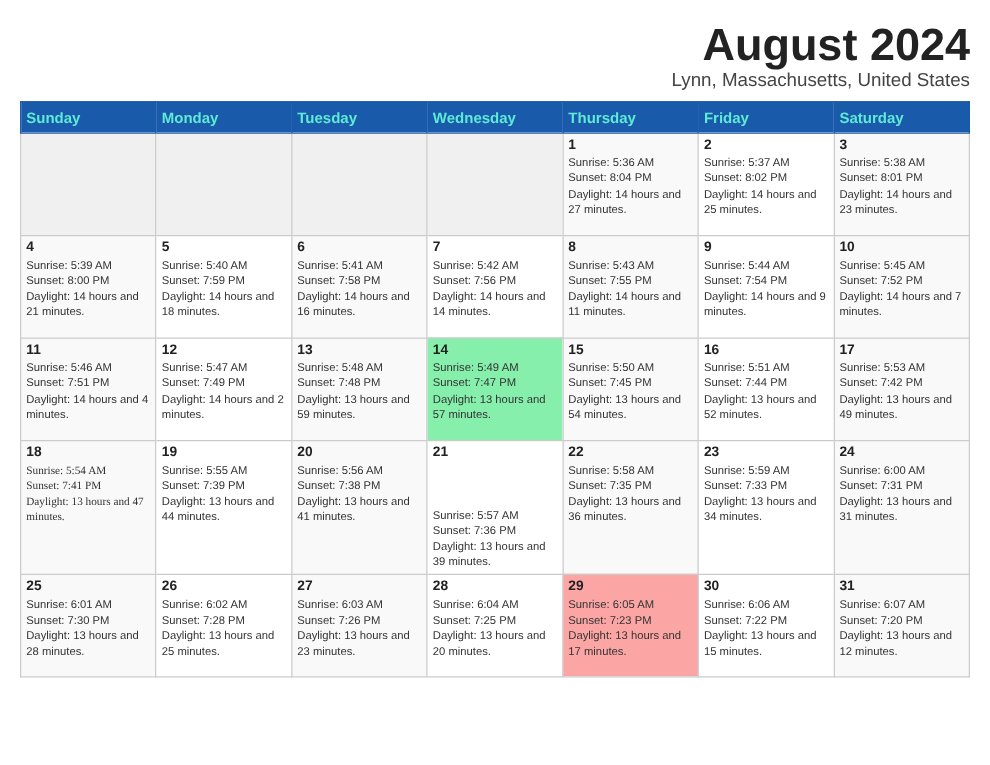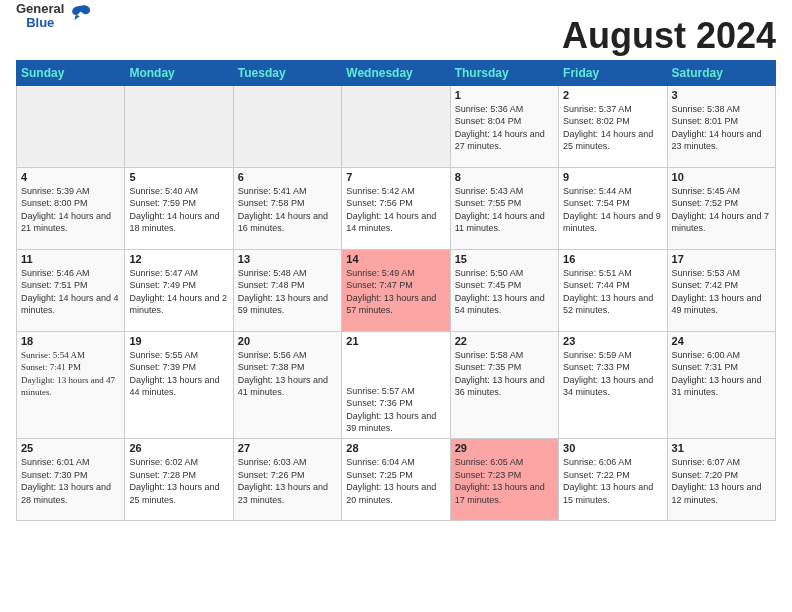--- a/index.html
+++ b/index.html
@@ -82,35 +82,24 @@
     tbody tr td:nth-child(7) { background: #f9f9f9; }
     tbody tr td:nth-child(2),
     tbody tr td:nth-child(4),
     tbody tr td:nth-child(6) { background: #fff; }
   </style>
 </head>
 <body>
 
 <div class="container" style="position:relative;">
 
-  <div style="position:absolute;top:0;left:16px;display:flex;align-items:center;gap:2px;">
-    <div style="text-align:center;line-height:1.1;">
-      <div style="font-size:13px;font-weight:bold;color:#333;">General</div>
-      <div style="font-size:13px;font-weight:bold;color:#1a5aab;">Blue</div>
-    </div>
-    <div>
-      <svg width="28" height="28" viewBox="0 0 28 28">
-        <path d="M14 6 C18 4, 24 6, 24 10 C24 14, 20 15, 18 14 C16 13, 15 11, 14 12 C13 13, 12 15, 10 15 C7 15, 5 12, 7 9 C8 7, 11 6, 14 6 Z" fill="#1a5aab"></path>
-        <path d="M10 15 C9 17, 8 19, 9 20 C10 19, 12 17, 14 16" fill="#1a5aab"></path>
-      </svg>
-    </div>
-  </div>
 
   <div class="header-right">
     <div class="month-title">August 2024</div>
+    <div class="location">Lynn, Massachusetts, United States</div>
   </div>
 
   <table>
     <thead>
       <tr>
         <th>Sunday</th>
         <th>Monday</th>
         <th>Tuesday</th>
         <th>Wednesday</th>
         <th>Thursday</th>
@@ -199,21 +188,21 @@
             <div class="cell-text" style="white-space: pre-line;">Sunrise: 5:47 AM
 Sunset: 7:49 PM
 Daylight: 14 hours and 2 minutes.</div>
           </td>
           <td style="background: rgb(249, 249, 249);">
             <span class="day-number">13</span>
             <div class="cell-text" style="white-space: pre-line;">Sunrise: 5:48 AM
 Sunset: 7:48 PM
 Daylight: 13 hours and 59 minutes.</div>
           </td>
-          <td style="background: #fca5a5;">
+          <td style="background: #86efac;">
             <span class="day-number">14</span>
             <div class="cell-text" style="white-space: pre-line;">Sunrise: 5:49 AM
 Sunset: 7:47 PM
 Daylight: 13 hours and 57 minutes.</div>
           </td>
           <td style="background: rgb(249, 249, 249);">
             <span class="day-number">15</span>
             <div class="cell-text" style="white-space: pre-line;">Sunrise: 5:50 AM
 Sunset: 7:45 PM
 Daylight: 13 hours and 54 minutes.</div>

